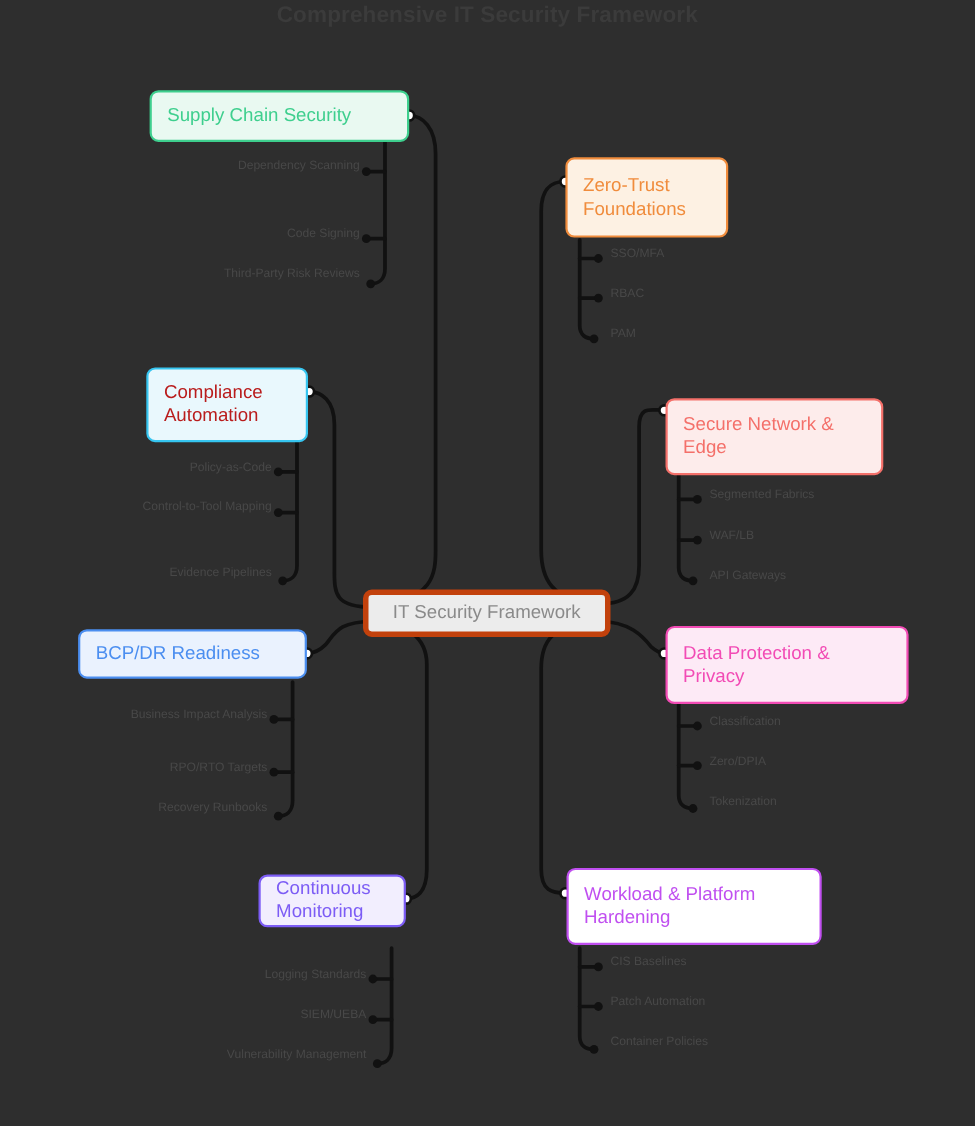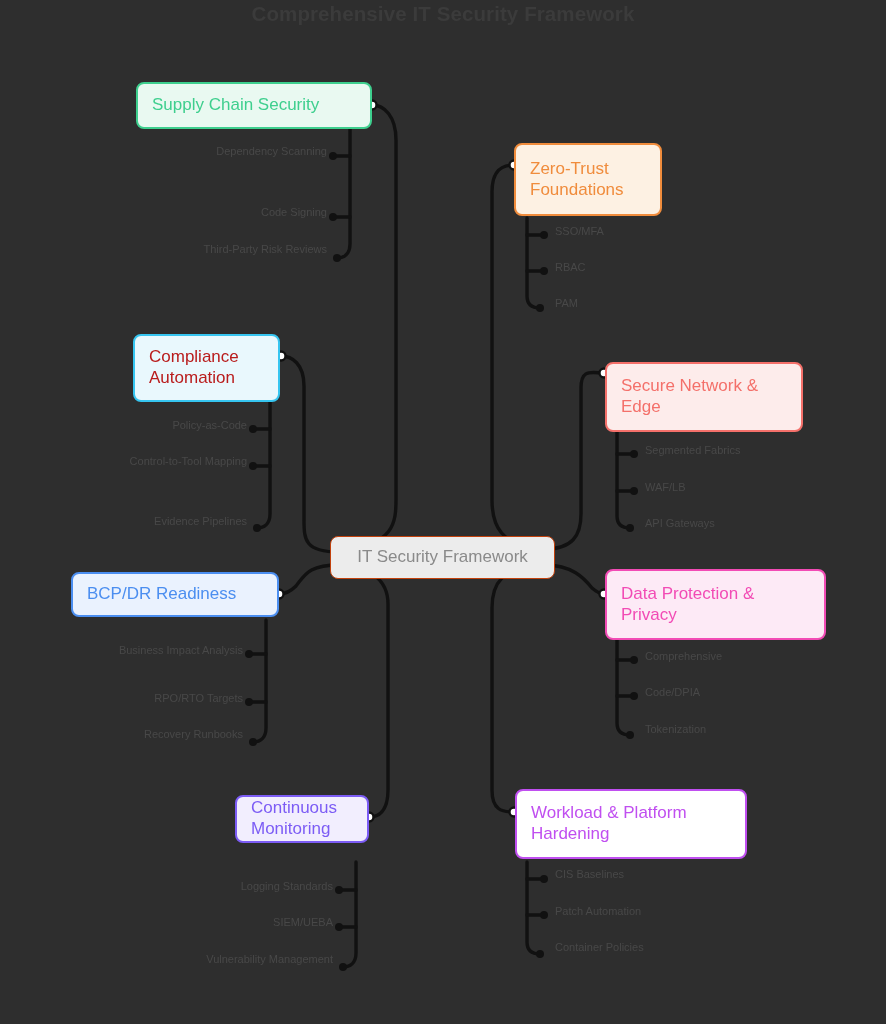--- a/index.html
+++ b/index.html
@@ -38,21 +38,21 @@
     box-sizing: border-box;
     border-radius: 8px;
     display: flex;
     align-items: center;
     padding: 9px 14px;
     line-height: 1.22;
     font-size: 17px;
   }
   .node.root {
     background: #ececec;
-    border: 1px solid #c2410c;
+    border: 5px solid #c2410c;
     color: #8a8a8a;
     font-size: 17px;
     justify-content: center;
   }
   .node.branch {
     border-width: 2px;
     border-style: solid;
   }
   .leaf {
     position: absolute;
@@ -213,22 +213,22 @@
   <div class="node branch" style="left:605px; top:362px; width:198px; height:70px; border-color:#f4706a; background:#fdeceb; color:#f4706a;">
     <span>Secure Network &amp; Edge</span>
   </div>
   <div class="leaf left-al" style="left:645px; top:443px; width:220px;">Segmented Fabrics</div>
   <div class="leaf left-al" style="left:645px; top:480px; width:220px;">WAF/LB</div>
   <div class="leaf left-al" style="left:645px; top:516px; width:220px;">API Gateways</div>
 
   <div class="node branch" style="left:605px; top:569px; width:221px; height:71px; border-color:#f24bb5; background:#fdeaf6; color:#f24bb5;">
     <span>Data Protection &amp; Privacy</span>
   </div>
-  <div class="leaf left-al" style="left:645px; top:649px; width:220px;">Comprehensive</div>
-  <div class="leaf left-al" style="left:645px; top:685px; width:220px;">Code/DPIA</div>
+  <div class="leaf left-al" style="left:645px; top:649px; width:220px;">Classification</div>
+  <div class="leaf left-al" style="left:645px; top:685px; width:220px;">Zero/DPIA</div>
   <div class="leaf left-al" style="left:645px; top:722px; width:220px;">Tokenization</div>
 
   <div class="node branch" style="left:515px; top:789px; width:232px; height:70px; border-color:#c04ff0; background:#ffffff; color:#c04ff0;">
     <span>Workload &amp; Platform Hardening</span>
   </div>
   <div class="leaf left-al" style="left:555px; top:867px; width:220px;">CIS Baselines</div>
   <div class="leaf left-al" style="left:555px; top:904px; width:220px;">Patch Automation</div>
   <div class="leaf left-al" style="left:555px; top:940px; width:220px;">Container Policies</div>
 
 </div>

